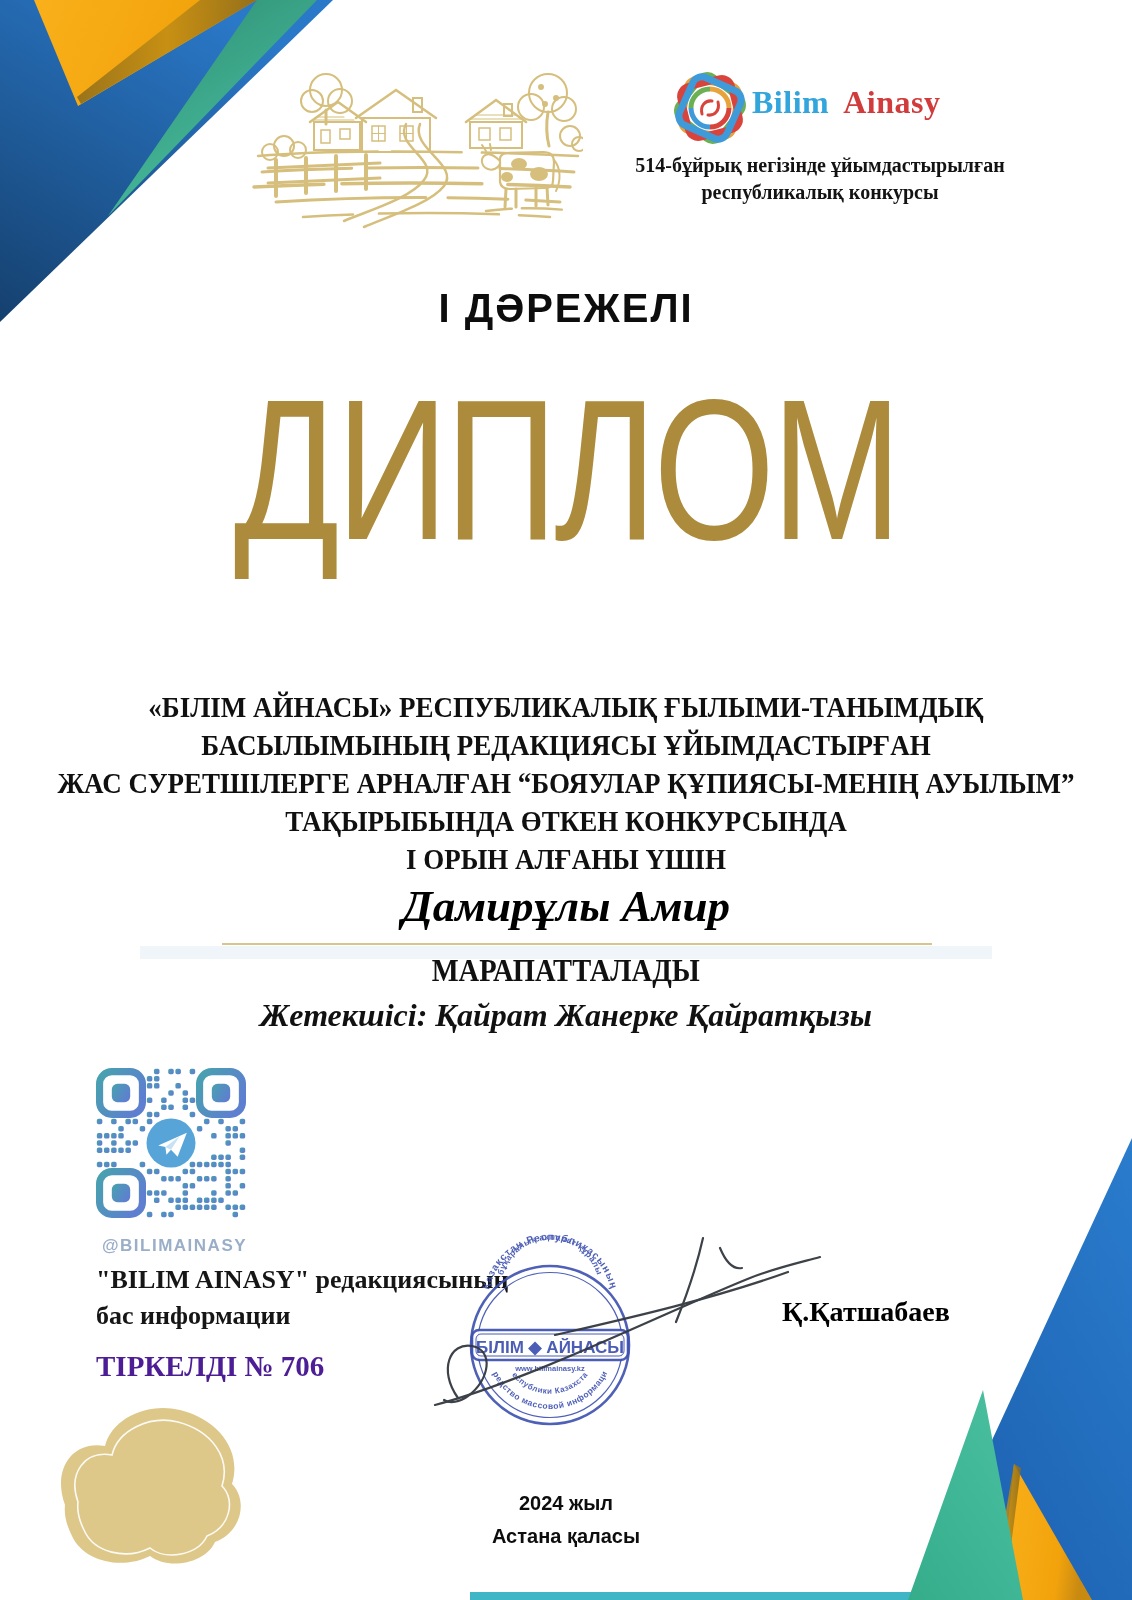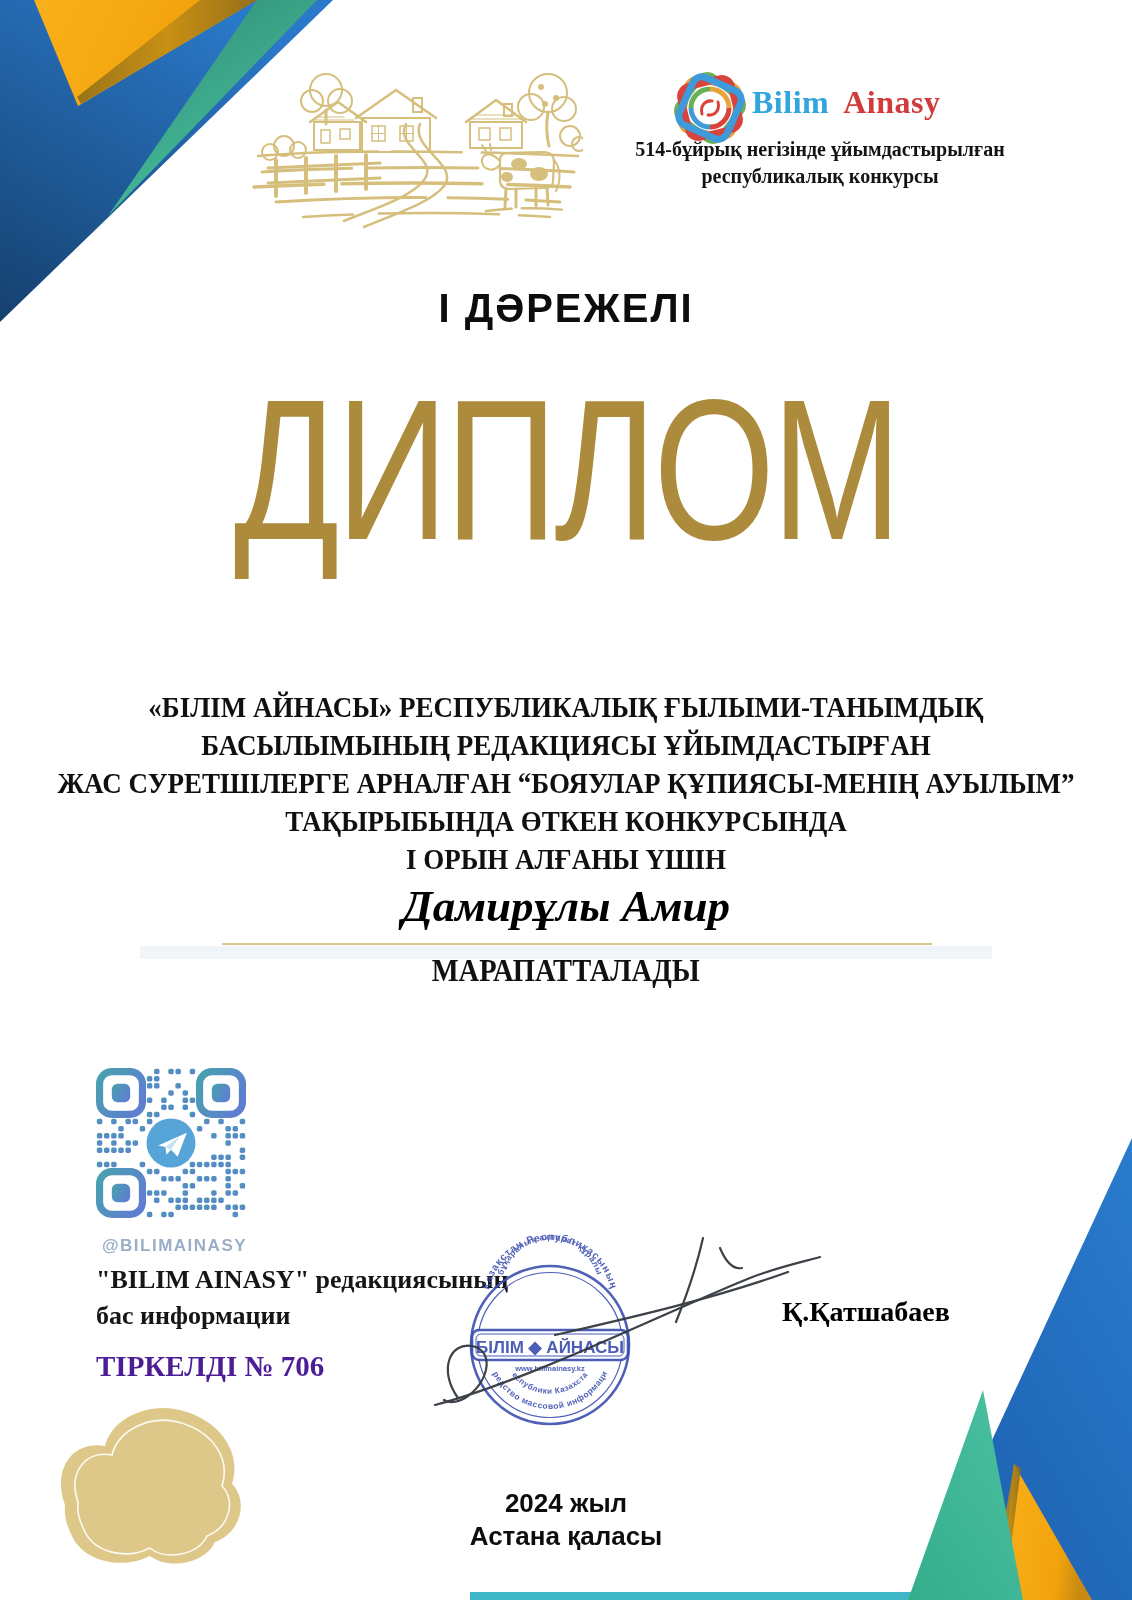--- a/index.html
+++ b/index.html
@@ -21,25 +21,25 @@
   .awarded{top:953px;font-size:31px;font-weight:bold;}
   .awarded .cond{transform:scaleX(.92);}
   .supervisor{top:997px;font-weight:bold;font-style:italic;font-size:32px;}
 
   .qr-handle{top:1236px;left:102px;font-family:"Liberation Sans",sans-serif;font-weight:bold;font-size:17px;
              letter-spacing:1.5px;color:#9aaec8;}
   .editor{top:1262px;left:96px;font-size:26px;line-height:36px;font-weight:bold;color:#161616;}
   .registration{top:1350px;left:96px;font-size:29px;font-weight:bold;color:#4c1d95;}
   .signatory{top:1296px;left:782px;font-size:28px;font-weight:bold;color:#000000;}
 
-  .footer{top:1487px;font-family:"Liberation Sans",sans-serif;font-weight:bold;font-size:26px;line-height:33px;color:#0d0d0d;}
+  .footer{top:1487px;font-family:"Liberation Sans",sans-serif;font-weight:bold;font-size:20px;line-height:33px;color:#0d0d0d;}
 
   .brand-text{top:84px;left:752px;font-weight:bold;font-size:32px;letter-spacing:.5px;white-space:nowrap;}
   .brand-b{color:#31a5dc;} .brand-a{color:#d23b3b;margin-left:14px;}
-  .brand-sub{top:136px;left:620px;width:400px;text-align:center;font-weight:bold;font-size:20px;line-height:27px;color:#131313;}
+  .brand-sub{top:152px;left:620px;width:400px;text-align:center;font-weight:bold;font-size:20px;line-height:27px;color:#131313;}
 </style>
 </head>
 <body>
 
 <div class="page">
 
   <svg class="abs" style="left:0;top:0;" width="1132" height="1600" viewBox="0 0 1132 1600">
     <defs>
       <linearGradient id="gBlueTL" x1="60%" y1="0%" x2="0%" y2="100%">
         <stop offset="0" stop-color="#2a78c8"></stop>
@@ -197,20 +197,21 @@
     <span class="line">ЖАС СУРЕТШІЛЕРГЕ АРНАЛҒАН “БОЯУЛАР ҚҰПИЯСЫ-МЕНІҢ АУЫЛЫМ”</span>
     <span class="line">ТАҚЫРЫБЫНДА ӨТКЕН КОНКУРСЫНДА</span>
     <span class="line">І  ОРЫН АЛҒАНЫ ҮШІН</span>
   </div>
 
   <div class="abs center recipient">Дамирұлы Амир</div>
   <div class="abs gold-line"></div>
   <div class="abs center awarded">
     <span class="cond">МАРАПАТТАЛАДЫ</span>
   </div>
+  <div class="abs center supervisor">Жетекшісі: Қайрат Жанерке Қайратқызы</div>
 
   <svg class="abs" style="left:96px;top:1068px;" width="150" height="150" viewBox="0 0 147 147">
     <defs>
       <linearGradient id="qgrad" x1="0%" y1="0%" x2="100%" y2="60%">
         <stop offset="0" stop-color="#47a2ae"></stop>
           <stop offset="1" stop-color="#5e7fd0"></stop>
       </linearGradient>
     </defs>
     <g fill="url(#qgrad)" stroke="none">
       <g>

